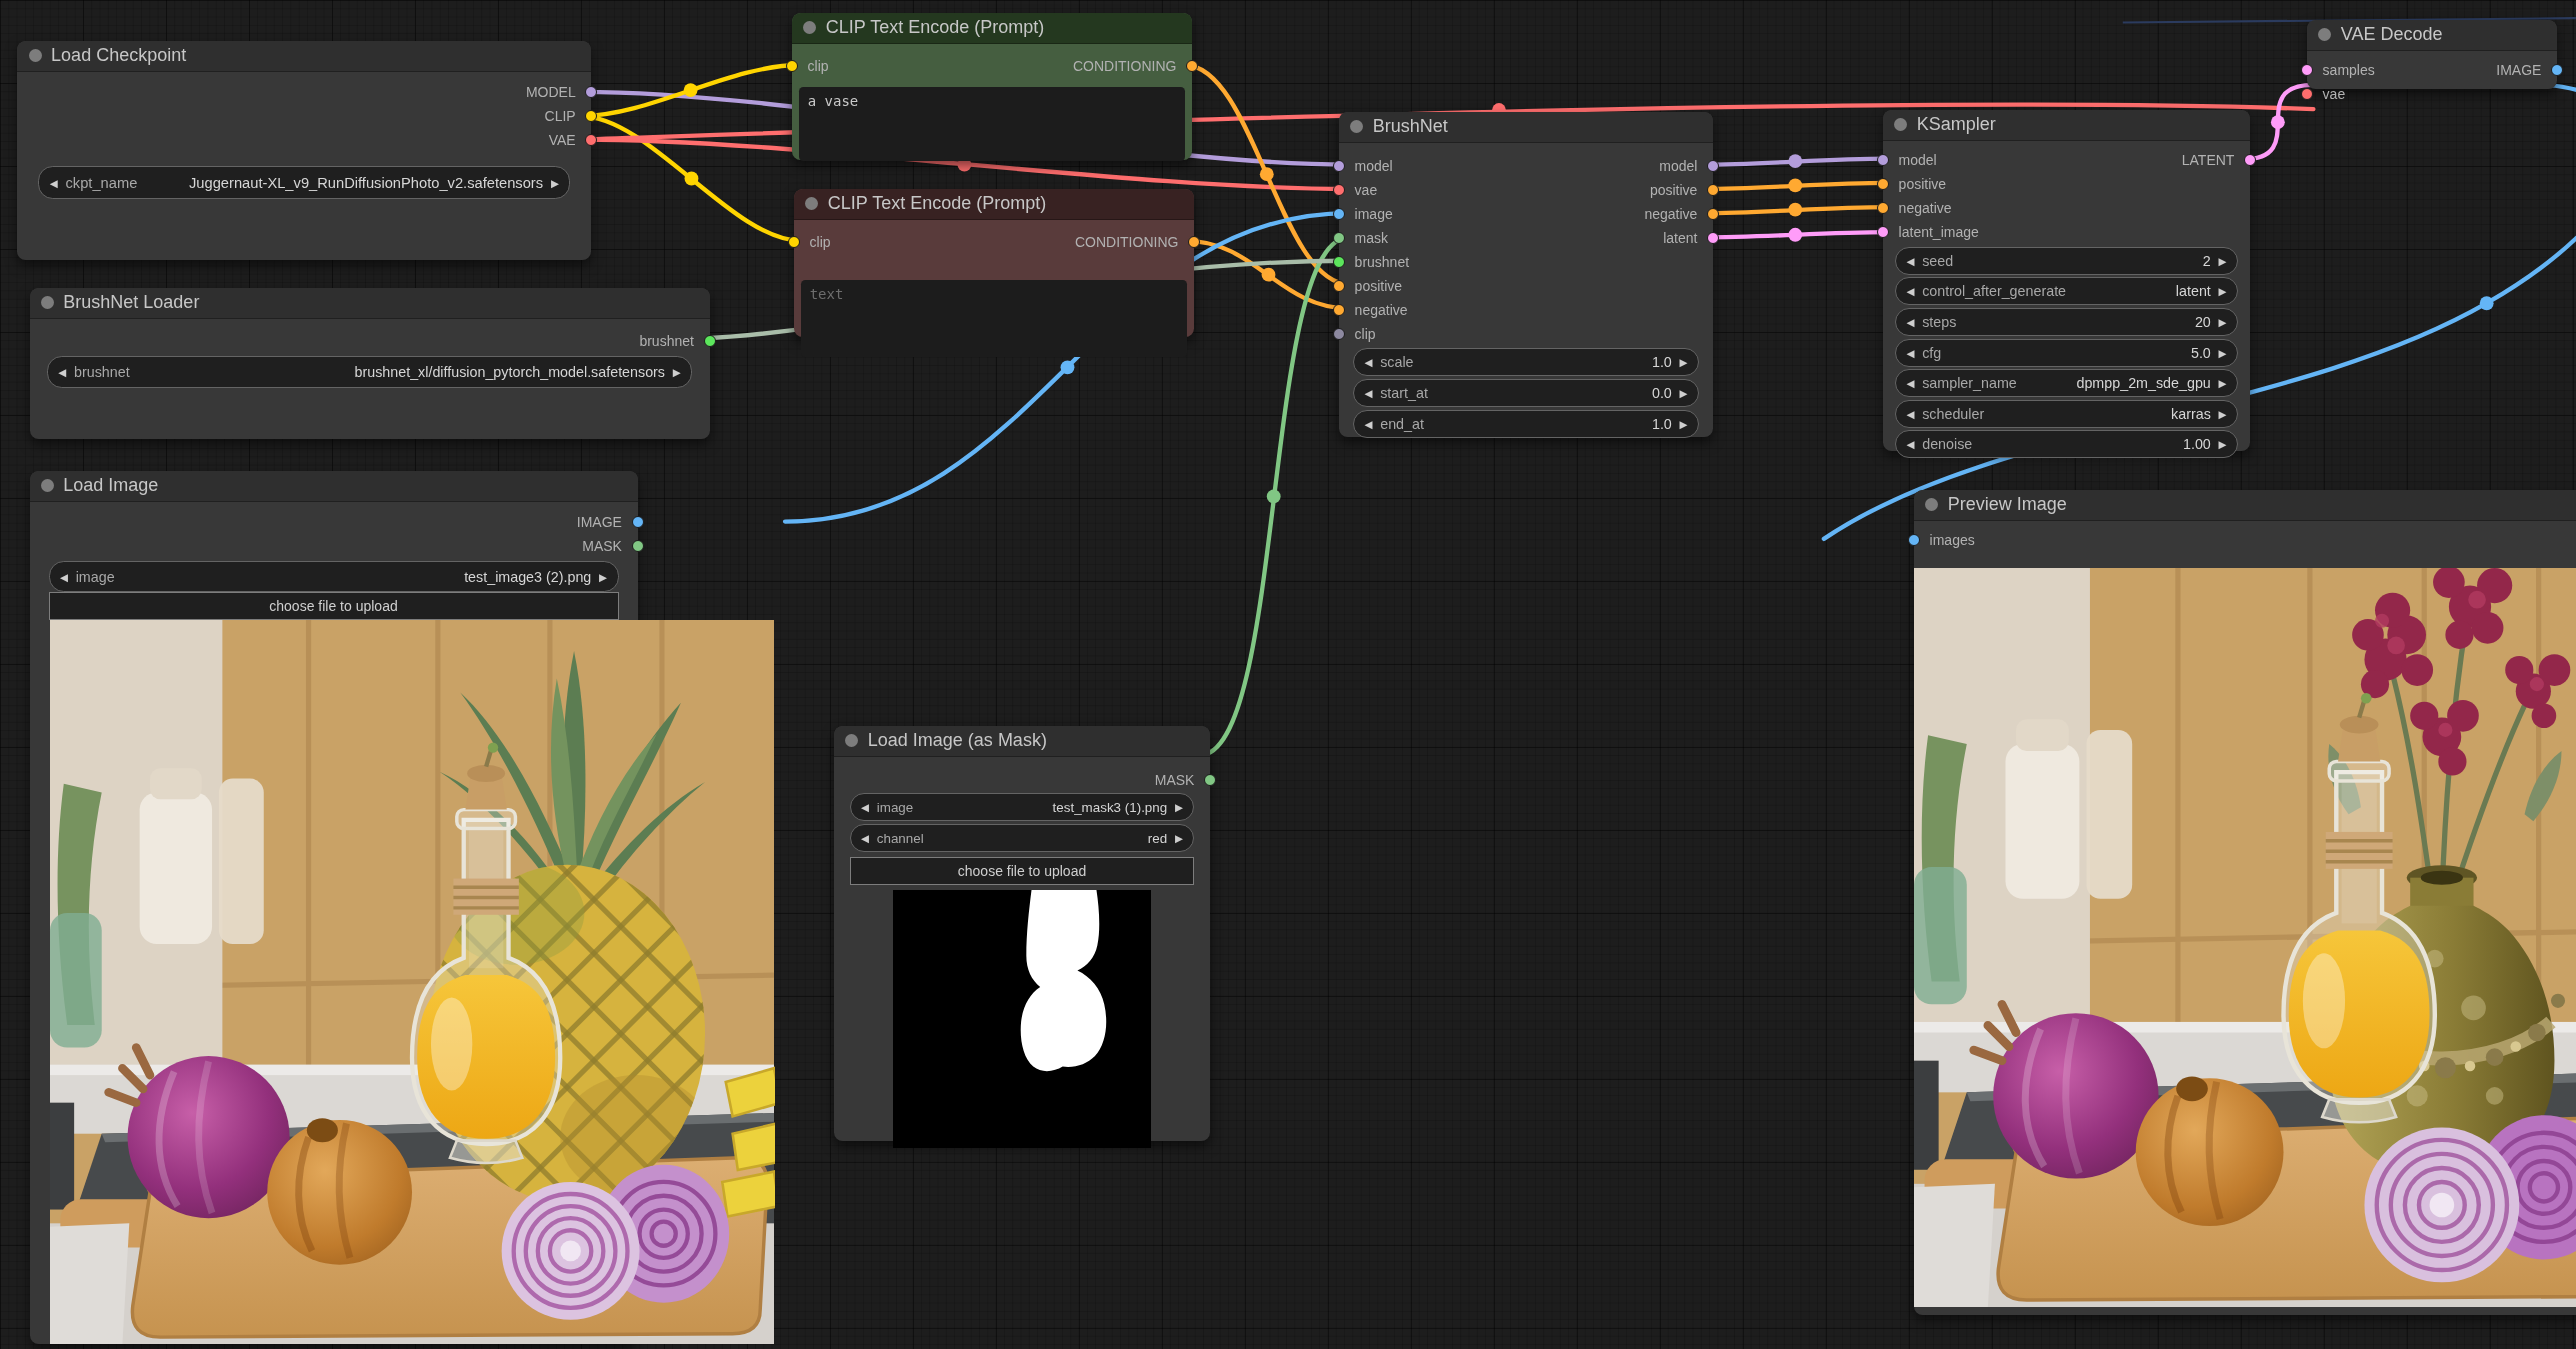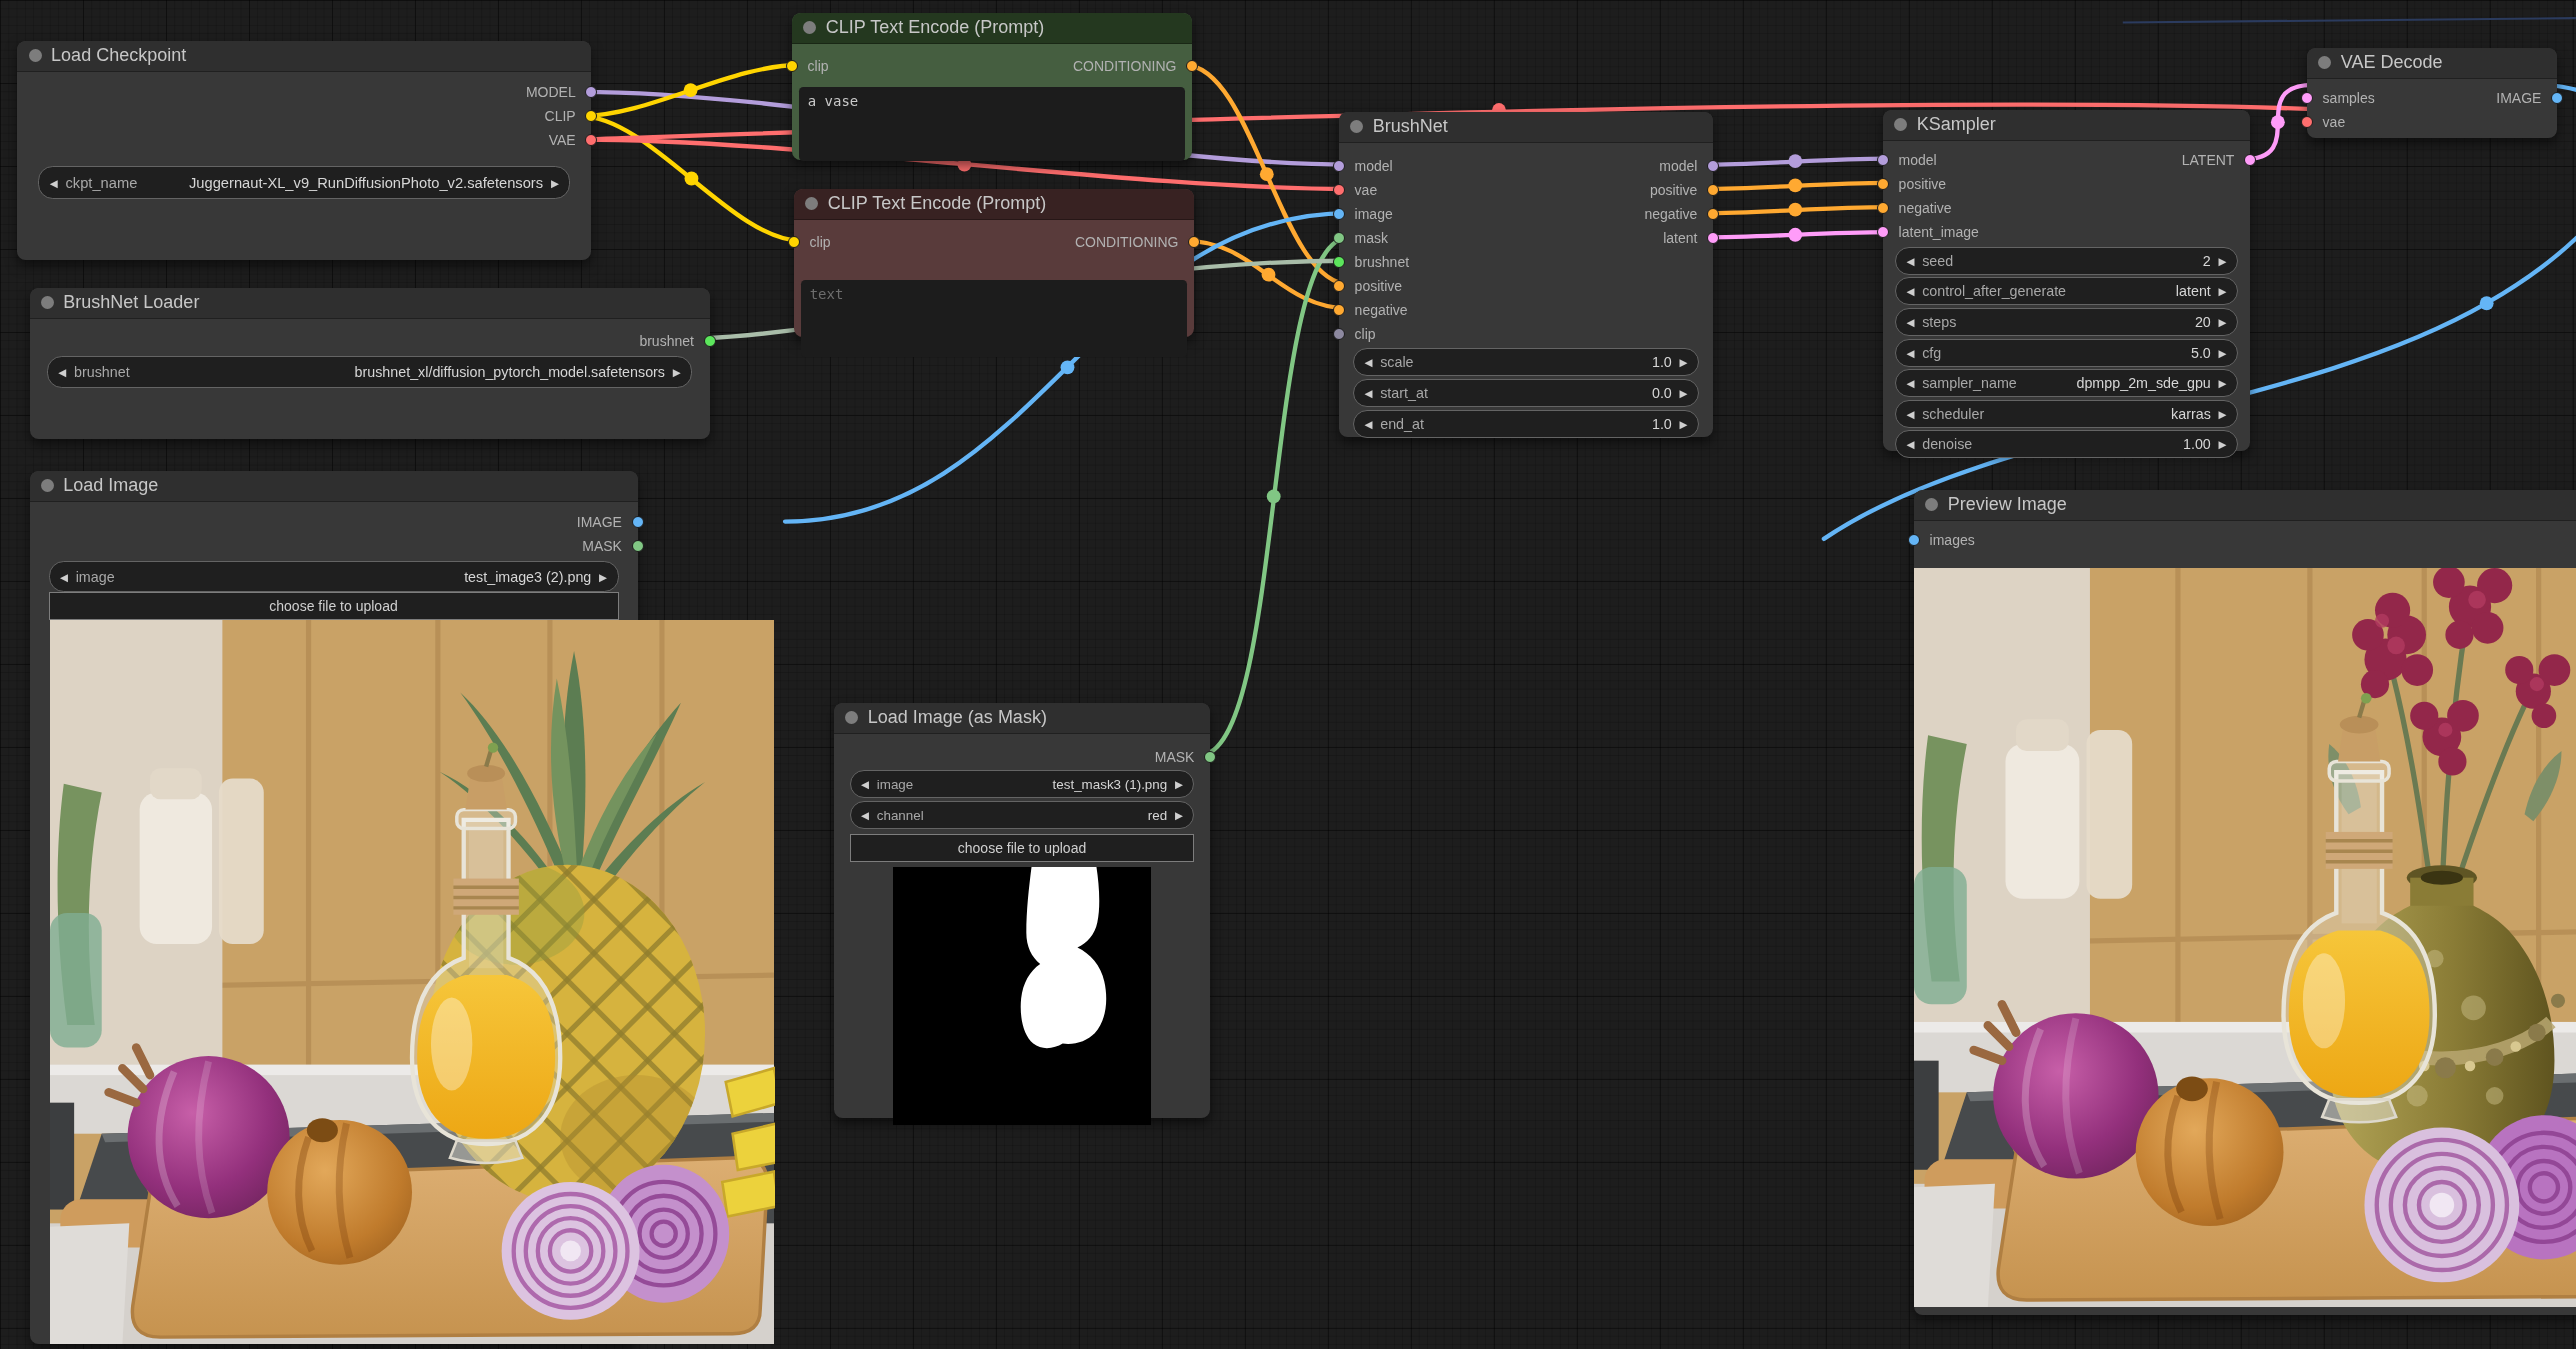--- a/index.html
+++ b/index.html
@@ -330,21 +330,21 @@
             <circle cx="302" cy="366" r="26"></circle>
             <circle cx="302" cy="366" r="19"></circle>
             <circle cx="302" cy="366" r="12"></circle>
           </g>
         <circle cx="302" cy="366" r="6" fill="#f1e7f3"></circle>
       </g>
       <path d="M0,352 L46,350 L42,420 L0,420 Z" fill="#dfdcd8"></path>
     </svg>
   </div>
 
-  <div class="node" id="n-lim" style="left:834px;top:703px;width:376px;height:415px;">
+  <div class="node" id="n-lim" style="left:834px;top:726px;width:376px;height:415px;">
     <div class="nh">
       <span class="ndot"></span>
       <span class="ntitle">Load Image (as Mask)</span>
     </div>
     <div class="rows">
       <div class="prow outonly">
           <span class="lbl">MASK</span>
           <span class="pdot out" style="background:#81C784"></span>
         </div>
     </div>
@@ -496,21 +496,21 @@
       <span class="arr">▶</span>
     </div>
     <div class="widget">
       <span class="arr">◀</span>
       <span>denoise</span>
       <span class="wval">1.00</span>
       <span class="arr">▶</span>
     </div>
   </div>
 
-  <div class="node" id="n-vd" style="left:2307px;top:48px;width:250px;height:90px;">
+  <div class="node" id="n-vd" style="left:2307px;top:20px;width:250px;height:69px;">
     <div class="nh">
       <span class="ndot"></span>
       <span class="ntitle">VAE Decode</span>
     </div>
     <div class="rows">
       <div class="prow">
         <span class="lbl">samples</span>
         <span class="lbl">IMAGE</span>
         <span class="pdot in" style="background: rgb(255, 156, 249);"></span>
         <span class="pdot out" style="background: rgb(100, 181, 246);"></span>

